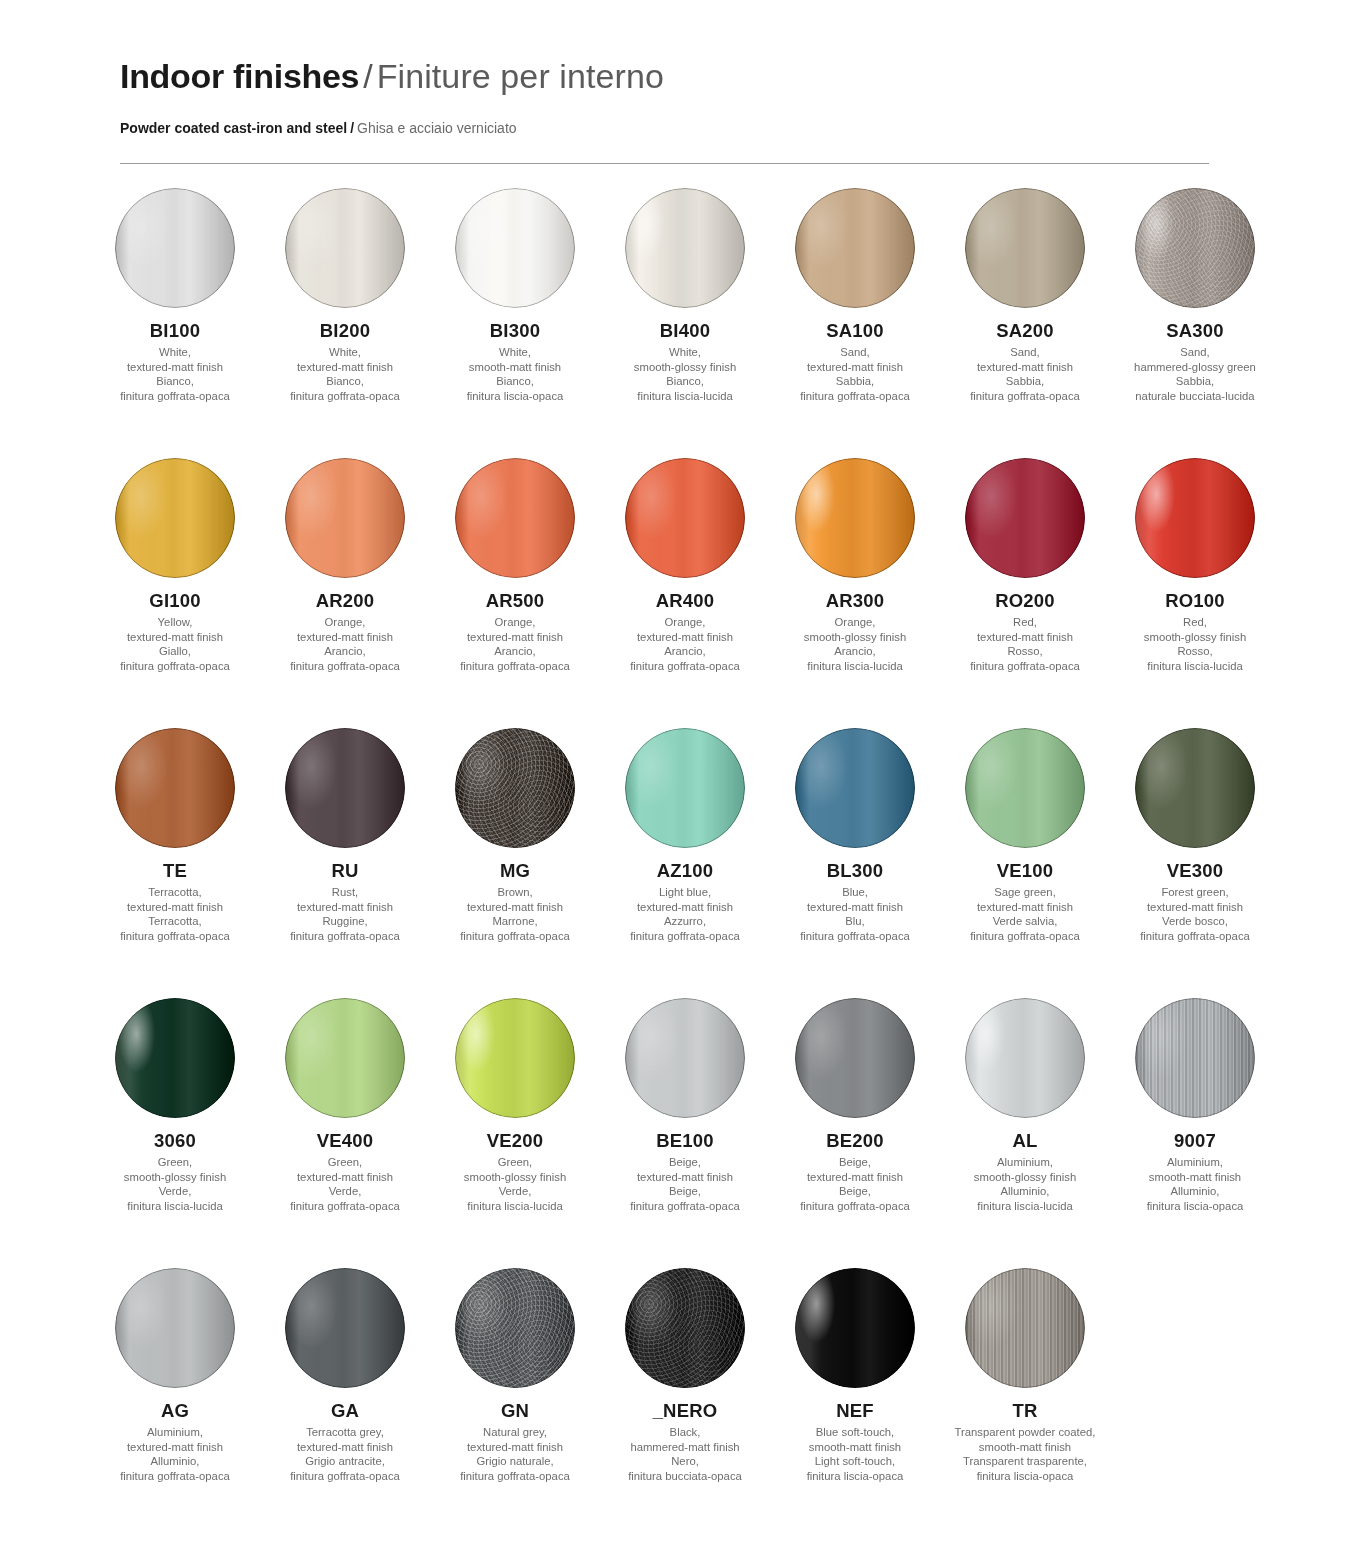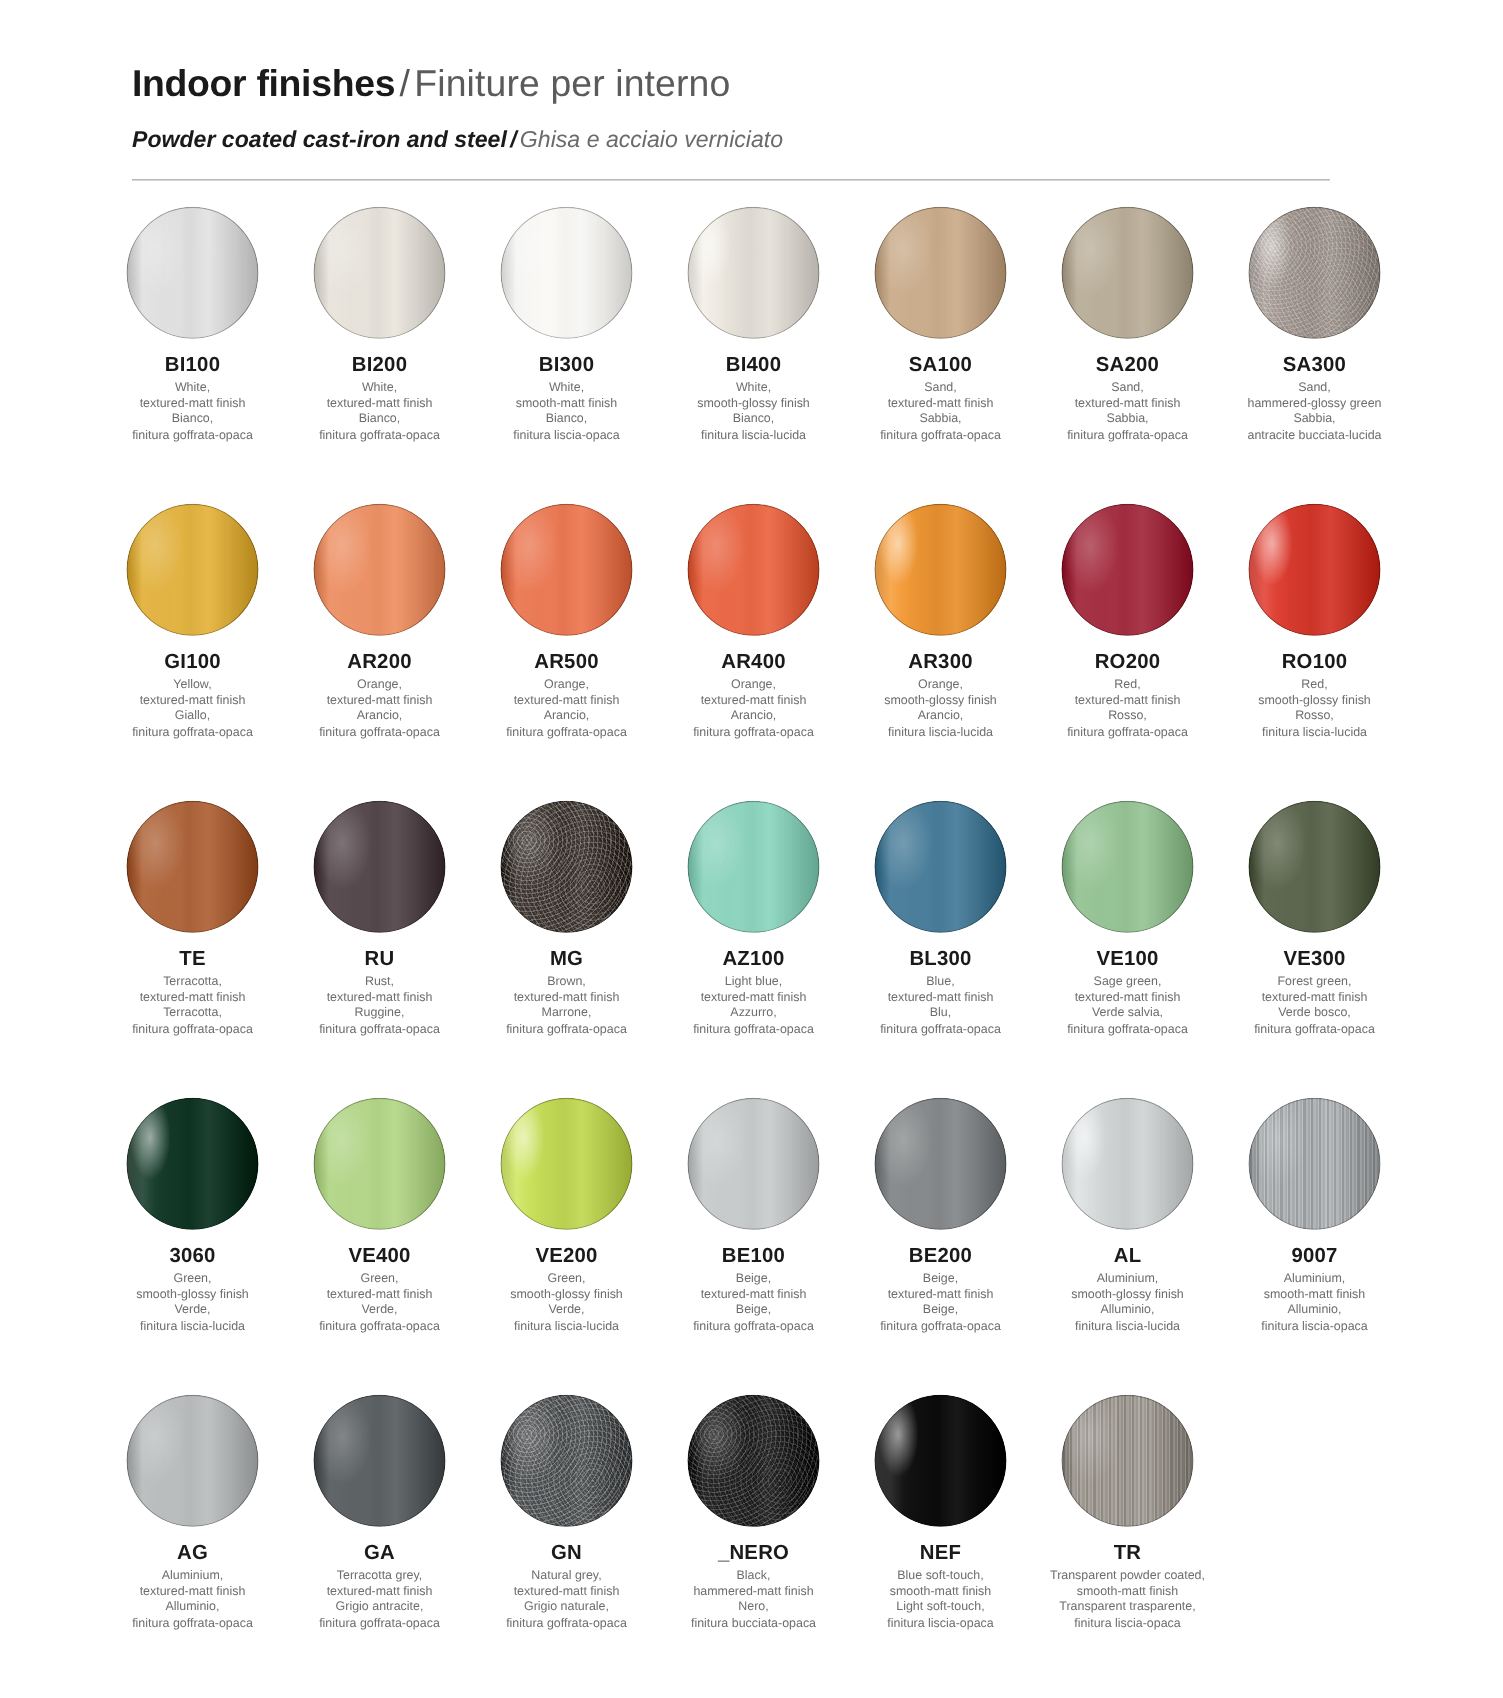--- a/index.html
+++ b/index.html
@@ -23,24 +23,23 @@
     font-size: 34px;
     line-height: 40px;
     color: #1a1a1a;
     white-space: nowrap;
   }
   .title-en { font-weight: bold; letter-spacing: -0.3px; }
   .title-sep { font-weight: normal; color: #555; margin: 0 4px; }
   .title-it { font-weight: normal; color: #5b5b5b; letter-spacing: 0.1px; }
   .subtitle-line {
     margin-top: 22px;
-    font-size: 21px;
+    font-size: 14px;
     line-height: 20px;
     white-space: nowrap;
-    font-style: italic;
   }
   .sub-en { font-weight: bold; color: #1a1a1a; }
   .sub-sep { font-weight: bold; color: #1a1a1a; margin: 0 3px; }
   .sub-it { font-weight: normal; color: #6a6a6a; }
   .rule {
     position: absolute;
     left: 120px;
     top: 163px;
     width: 1089px;
     height: 1px;
@@ -53,21 +52,20 @@
     top: 188px;
     width: 1190px;
     display: grid;
     grid-template-columns: repeat(7, 170px);
     grid-auto-rows: 270px;
   }
   .cell {
     width: 170px;
     display: flex;
     flex-direction: column;
-    align-items: center;
   }
   .swatch-wrap {
     width: 170px;
     height: 132px;
     display: flex;
     align-items: flex-start;
     justify-content: center;
   }
   .swatch {
     width: 120px;
@@ -222,21 +220,21 @@
             <div class="sheen" style="background: radial-gradient(22% 46% at 18% 30%, rgba(255, 255, 255, 0.55), rgba(255, 255, 255, 0) 70%), linear-gradient(90deg, rgba(255, 255, 255, 0.2) 0%, rgba(255, 255, 255, 0) 22%, rgba(0, 0, 0, 0.1) 100%);"></div>
             <div class="grain" style="background: repeating-radial-gradient(circle at 20% 30%, rgba(255, 255, 255, 0.3) 0px, rgba(255, 255, 255, 0.3) 1px, rgba(0, 0, 0, 0) 1px, rgba(0, 0, 0, 0) 4px), repeating-radial-gradient(circle at 70% 65%, rgba(255, 255, 255, 0.22) 0px, rgba(255, 255, 255, 0.22) 1px, rgba(0, 0, 0, 0) 1px, rgba(0, 0, 0, 0) 5px), repeating-linear-gradient(57deg, rgba(255, 255, 255, 0.14) 0px, rgba(255, 255, 255, 0.14) 1px, rgba(0, 0, 0, 0.12) 1px, rgba(0, 0, 0, 0.12) 3px); opacity: 0.55;"></div>
             <div class="ring"></div>
           </div>
         </div>
         <div class="code">SA300</div>
         <div class="desc">
           <div>Sand,</div>
           <div>hammered-glossy green</div>
           <div>Sabbia,</div>
-          <div>antracite bucciata-lucida</div>
+          <div>naturale bucciata-lucida</div>
         </div>
       </div>
       <div class="cell">
         <div class="swatch-wrap">
           <div class="swatch">
             <div class="base" style="background: linear-gradient(90deg, rgb(196, 147, 29) 0%, rgb(238, 189, 71) 12%, rgb(228, 179, 61) 30%, rgb(222, 173, 55) 48%, rgb(238, 189, 71) 62%, rgb(222, 173, 55) 78%, rgb(196, 147, 29) 100%);"></div>
             <div class="sheen" style="background: radial-gradient(30% 50% at 22% 32%, rgba(255, 255, 255, 0.22), rgba(255, 255, 255, 0) 72%), linear-gradient(90deg, rgba(0, 0, 0, 0.06) 0%, rgba(255, 255, 255, 0.05) 40%, rgba(0, 0, 0, 0.09) 100%);"></div>
             <div class="ring"></div>
           </div>
         </div>

